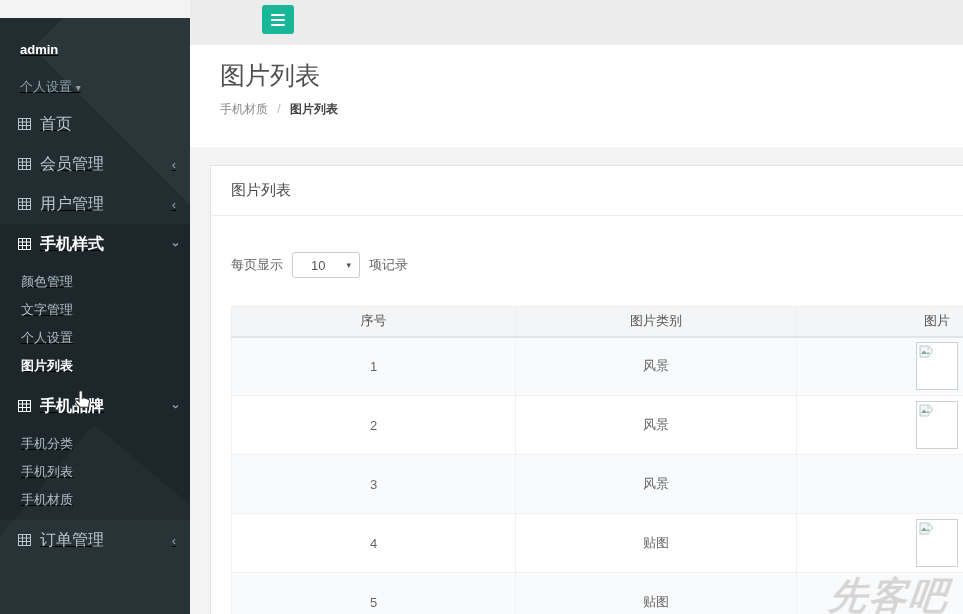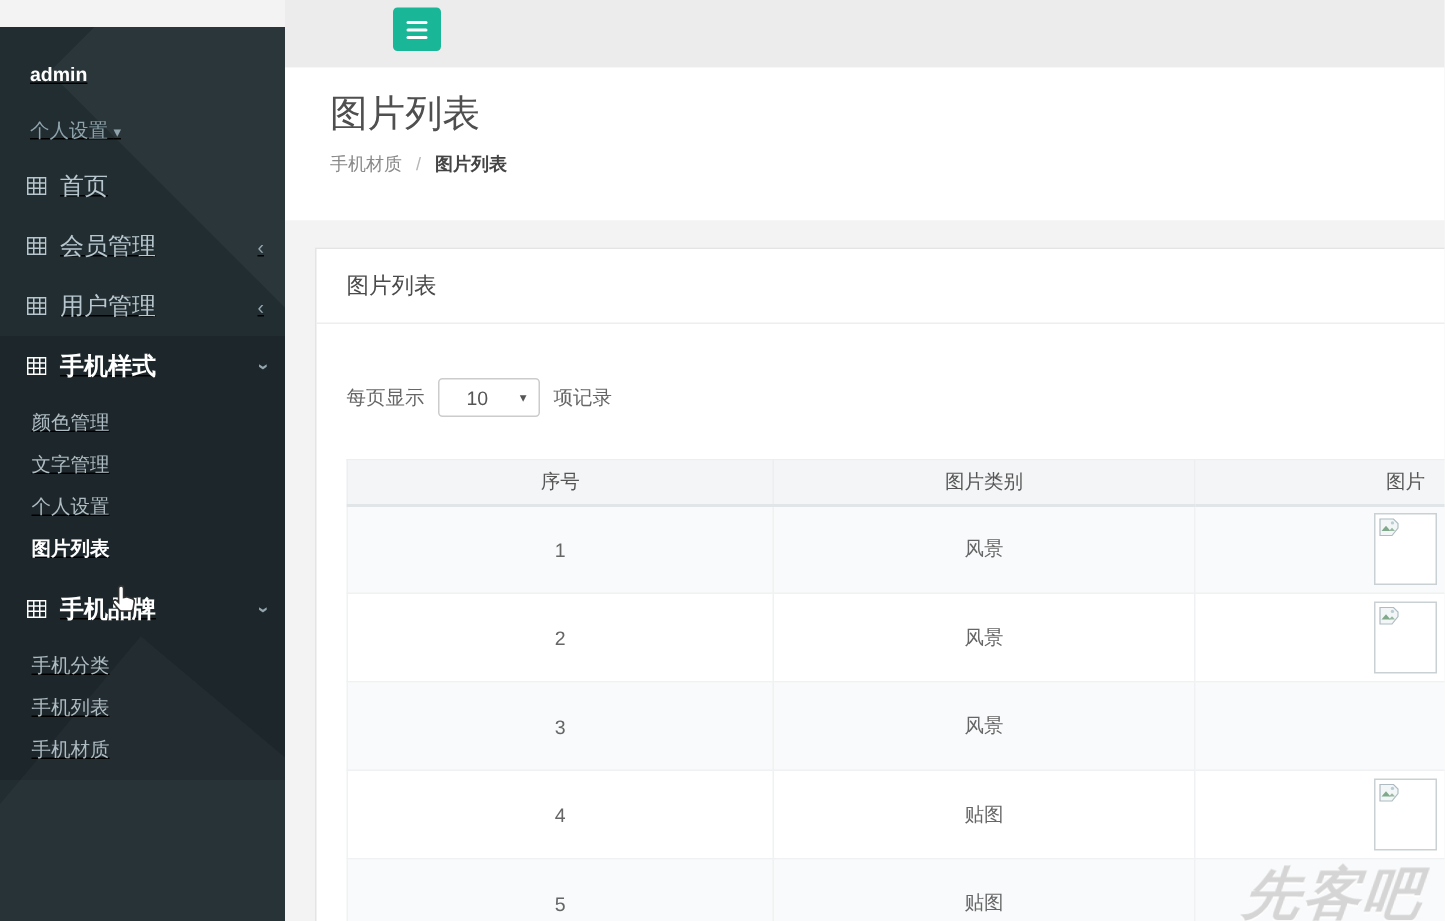--- a/index.html
+++ b/index.html
@@ -178,20 +178,35 @@
         <span>手机品牌</span>
         <span class="arrow chev-down"></span>
       </div>
       <div class="submenu">
         <div class="sub-item">手机分类</div>
         <div class="sub-item">手机列表</div>
         <div class="sub-item">手机材质</div>
       </div>
     </div>
 
+    <div class="menu-item">
+      <span class="nav-icon">
+        <svg width="13" height="12" viewBox="0 0 13 12">
+            <g stroke="currentColor" fill="none">
+              <rect x="0.5" y="0.5" width="12" height="11"></rect>
+              <line x1="0.5" y1="4" x2="12.5" y2="4"></line>
+              <line x1="0.5" y1="7.5" x2="12.5" y2="7.5"></line>
+              <line x1="4.5" y1="0.5" x2="4.5" y2="11.5"></line>
+              <line x1="8.5" y1="0.5" x2="8.5" y2="11.5"></line>
+            </g>
+          </svg>
+      </span>
+      <span>订单管理</span>
+      <span class="arrow chev-left"></span>
+    </div>
   </nav>
 
   <span class="cursor-glyph">
     <svg width="17" height="19" viewBox="0 0 14 16">
       <path d="M5.5 0.5 C6.3 0.5 6.9 1.1 6.9 1.9 L6.9 7 L8 6.8 C8.3 6.7 8.7 6.7 9 6.8 L11.8 7.7 C12.5 7.9 13 8.6 12.9 9.3 L12.3 13.2 C12.2 14 11.5 14.6 10.7 14.6 L5.8 14.6 C5.3 14.6 4.8 14.4 4.5 14 L1.3 10.3 C0.9 9.8 0.9 9.1 1.4 8.7 C1.8 8.3 2.5 8.3 2.9 8.7 L4.1 9.9 L4.1 1.9 C4.1 1.1 4.7 0.5 5.5 0.5 Z" fill="#ffffff" stroke="#333333" stroke-width="0.9"></path>
     </svg>
   </span>
 </aside>
 
 <div class="main">

